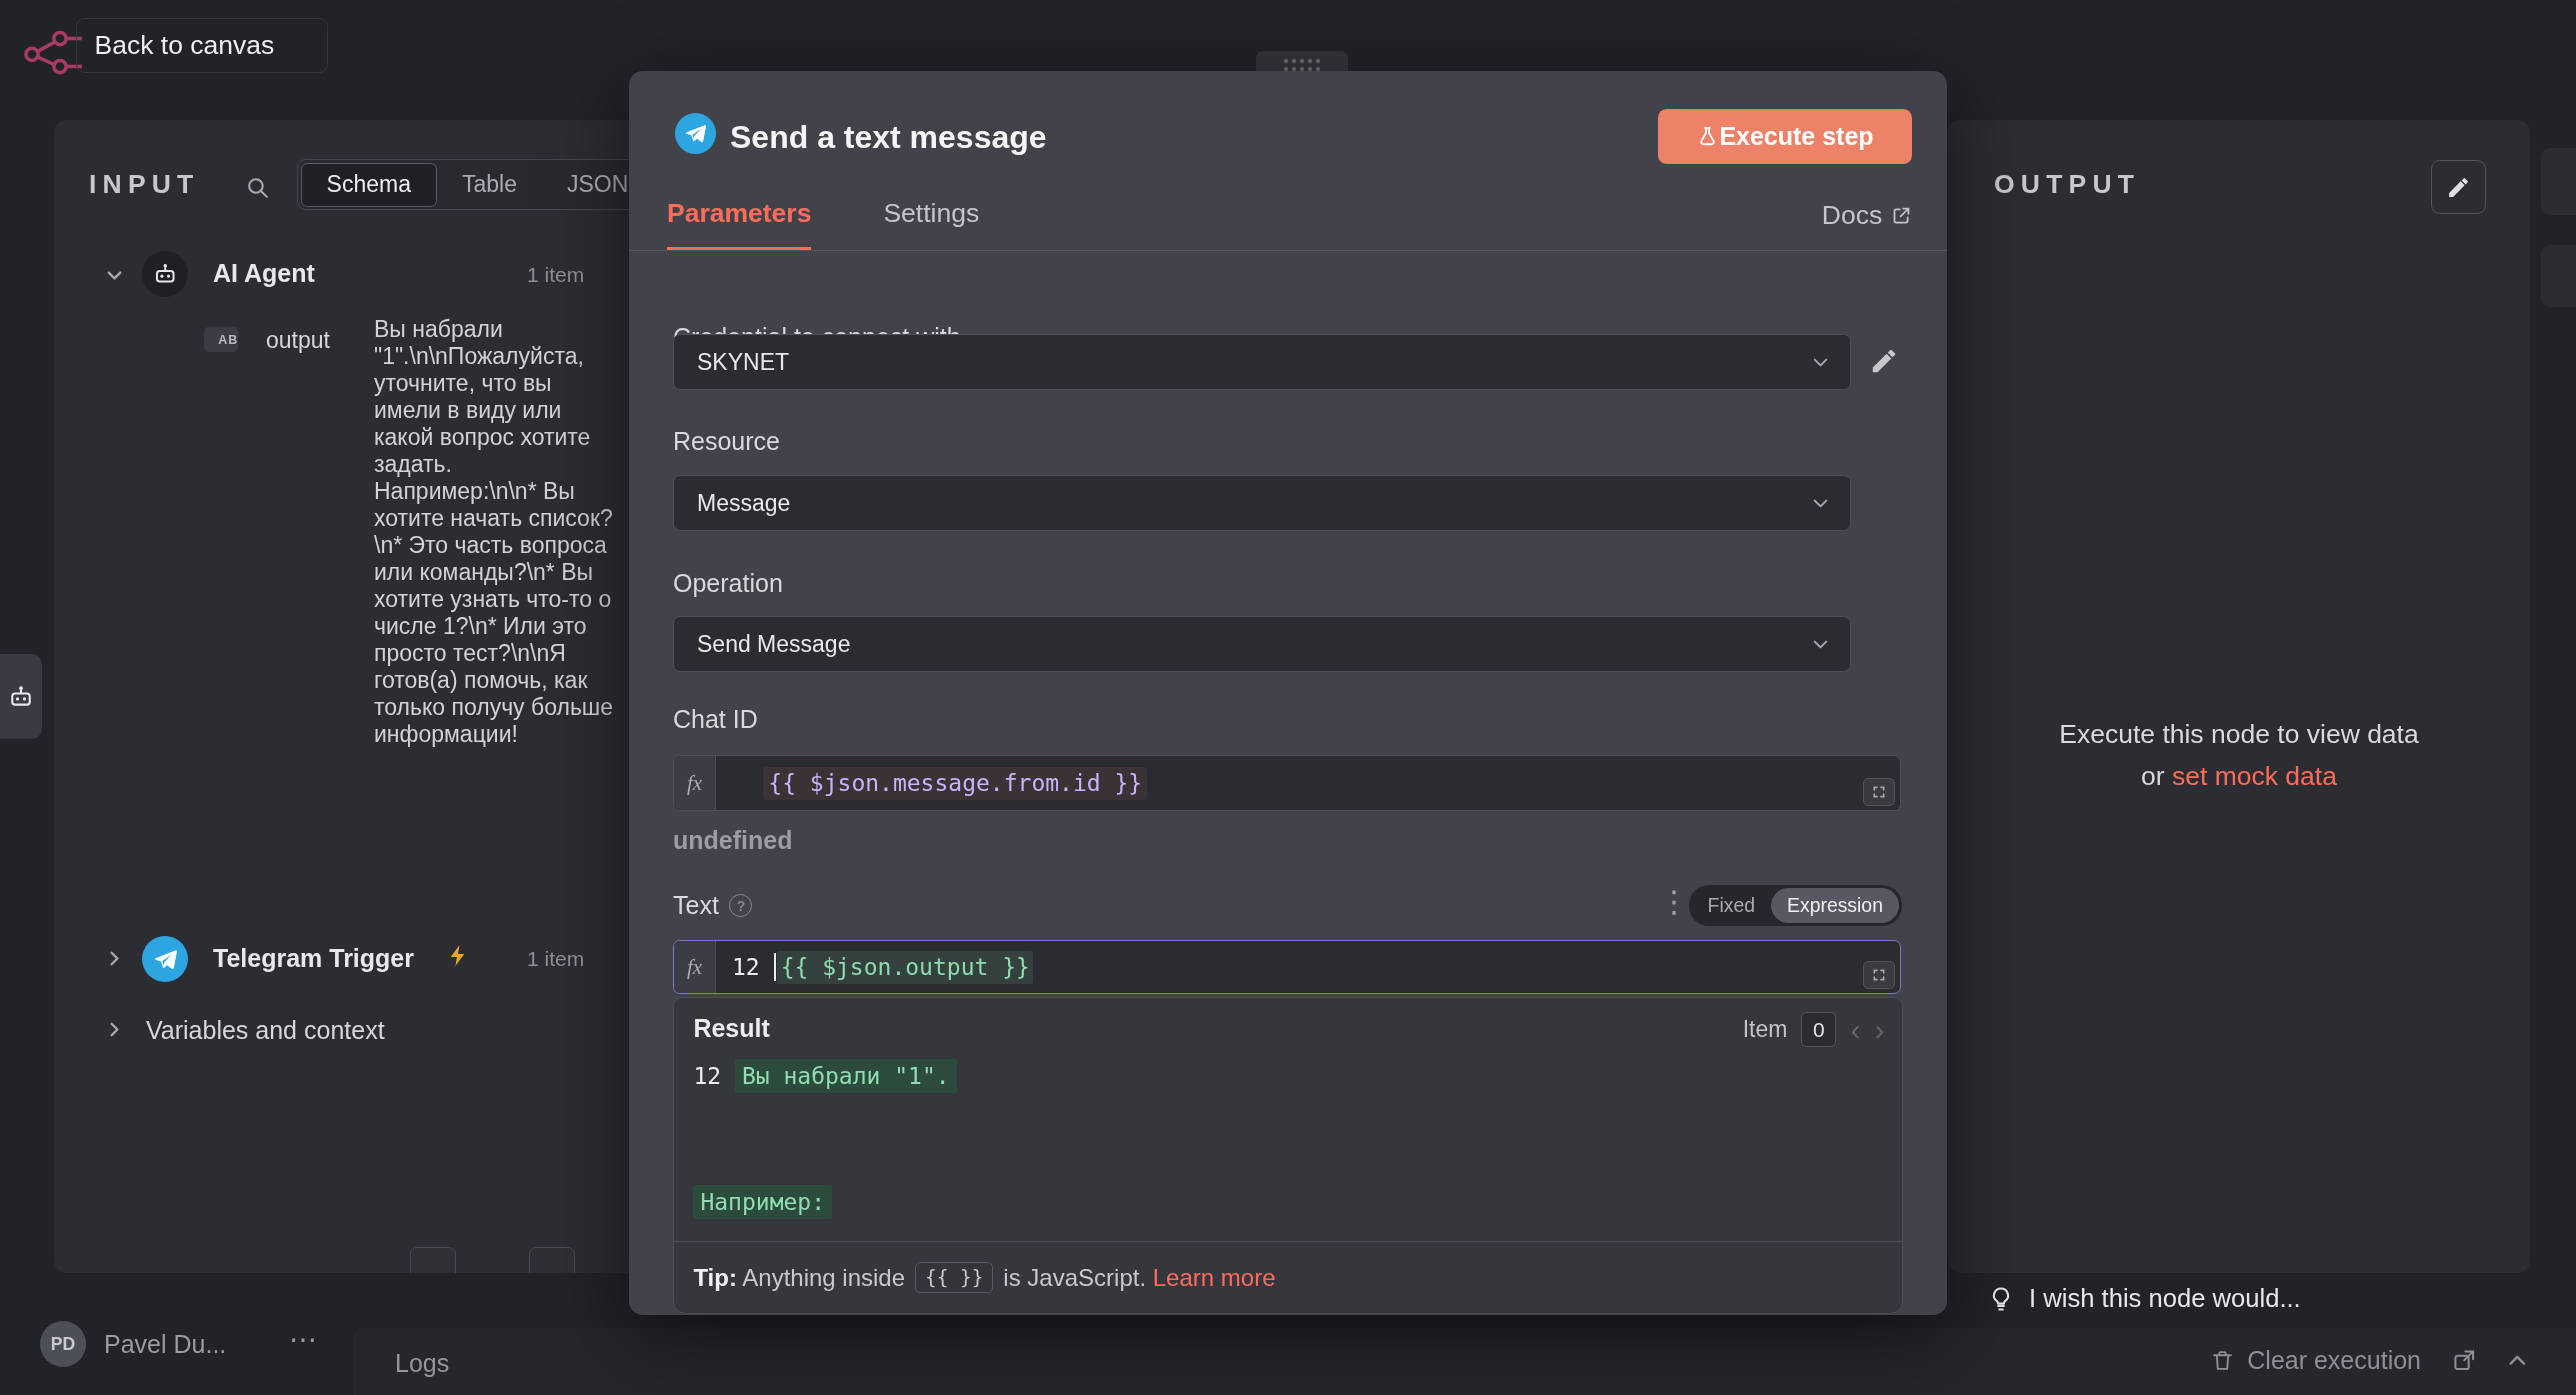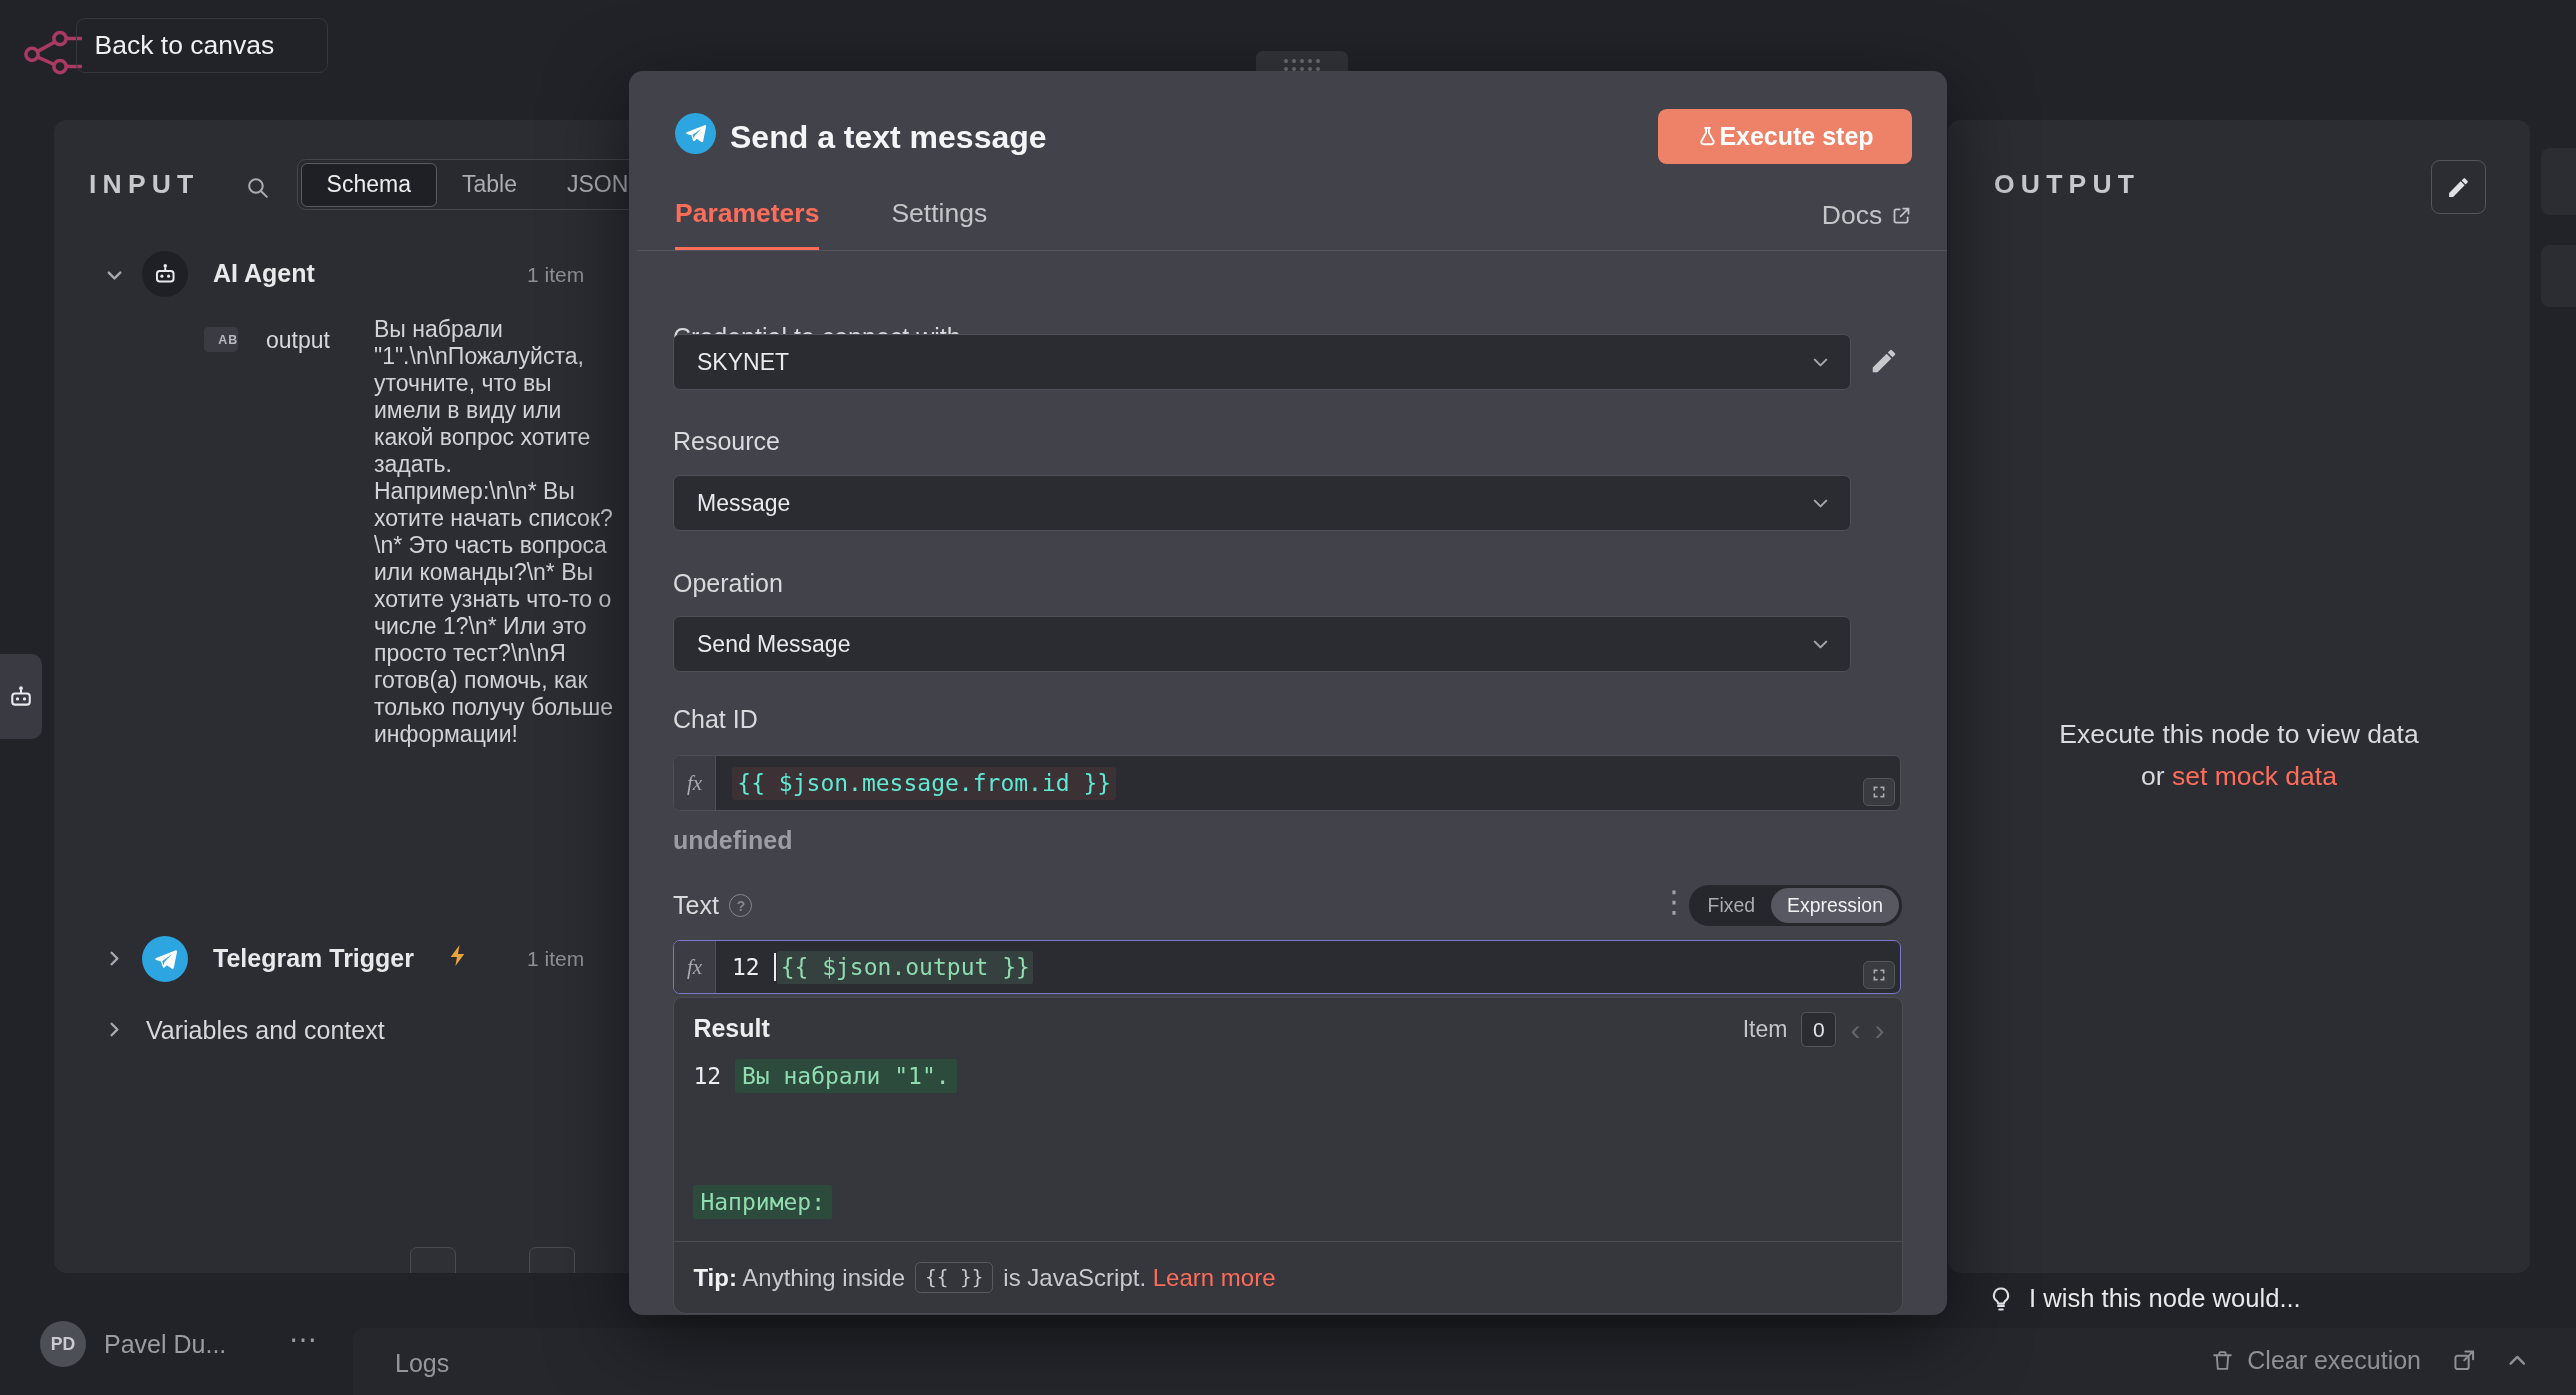--- a/index.html
+++ b/index.html
@@ -71,21 +71,21 @@
   }
   .tg-circle { width:41px; height:41px; border-radius:50%; background:#2ca5e0;
     display:flex; align-items:center; justify-content:center; color:#fff; }
   .modal-title { font-size:32px; font-weight:700; color:#f4f5f7; }
   .execute-btn {
     left:1029px; top:38px; width:254px; height:55px; background:#ee8269; border-radius:8.8px;
     display:flex; align-items:center; justify-content:center; gap:0;
     font-size:25px; font-weight:600; color:#fff; cursor:pointer;
   }
   .modal-tabs { left:0; right:0; top:106px; height:74px; border-bottom:0.9px solid #54555c;
-    display:flex; align-items:flex-end; padding-left:38px;margin-left:8px; }
+    display:flex; align-items:flex-end; padding-left:38px; }
   .mtab { font-size:26.5px; padding-bottom:21px; cursor:pointer; }
   .mtab.active { color:#ff6d5a; font-weight:600; border-bottom:3.5px solid #ff6d5a; padding-bottom:17.6px; }
   .mtab.plain { color:#c3c5c9; margin-left:72px; }
   .docs-link { position:absolute; right:35px; bottom:19.4px; display:flex; align-items:center; gap:8.8px;
     font-size:26.5px; color:#c3c5c9; cursor:pointer; }
 
   .f-label { position:absolute; left:44px; font-size:25px; color:#d9dadd; }
   .select {
     position:absolute; left:44px; width:1178px; height:56px; background:#2b2c32;
     border:0.9px solid #4f5057; border-radius:7px; display:flex; align-items:center;
@@ -95,21 +95,21 @@
   .icon-btn-flat { color:#c6c8cc; cursor:pointer; }
 
   .expr { position:absolute; left:44px; width:1228px; height:56px; background:#2b2c32;
     border:0.9px solid #4f5057; border-radius:7px; display:flex; }
   .expr.focused { border-color:#7b79c9; }
   .fx-box { width:42px; flex:0 0 42px; background:#3c3d44; border-right:0.9px solid #4f5057;
     border-radius:6.2px 0 0 6.2px; display:flex; align-items:center; justify-content:center;
     font-style:italic; font-size:21px; color:#a9abb1; font-family:"Liberation Serif", serif; }
   .expr-content { flex:1; display:flex; align-items:center; padding:0 16px;
     font-family:"DejaVu Sans Mono", monospace; font-size:23px; color:#eceef0; overflow:hidden; }
-  .code-red { color:#5eead4; background:rgba(229,106,94,.09); padding:3.5px 5.3px; border-radius:3.5px; }
+  .code-red { color:#c4b5fd; background:rgba(229,106,94,.09); padding:3.5px 5.3px; border-radius:3.5px;margin-left:31px; }
   .code-green { color:#8fdcb0; background:rgba(111,196,148,.14); padding:3.5px 3.5px; border-radius:2.6px; }
   .cursor { width:1.8px; height:28px; background:#eceef0; margin:0 0.9px; }
   .open-editor { position:absolute; right:5.3px; bottom:4.4px; width:32px; height:28px;
     background:#3a3b41; border:0.9px solid #55565c; border-radius:5.3px; color:#a6a8ad;
     display:flex; align-items:center; justify-content:center; cursor:pointer; }
 
   .f-hint { position:absolute; left:44px; font-size:25px; color:#9b9da3;font-weight:bold; }
 
   .help-circle { width:23px; height:23px; border:1.8px solid #85878d; border-radius:50%;
     color:#85878d; font-size:14px; font-weight:700; display:flex; align-items:center;

